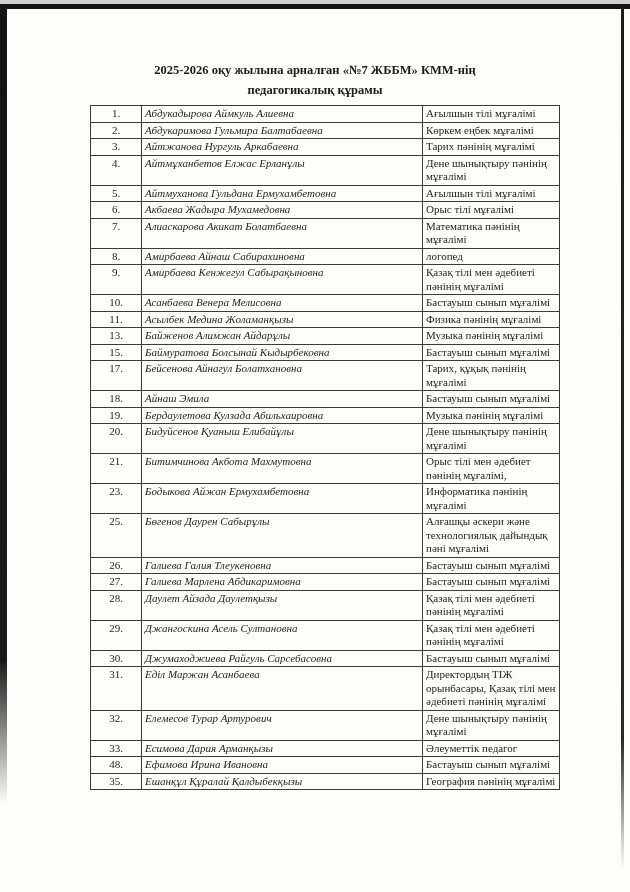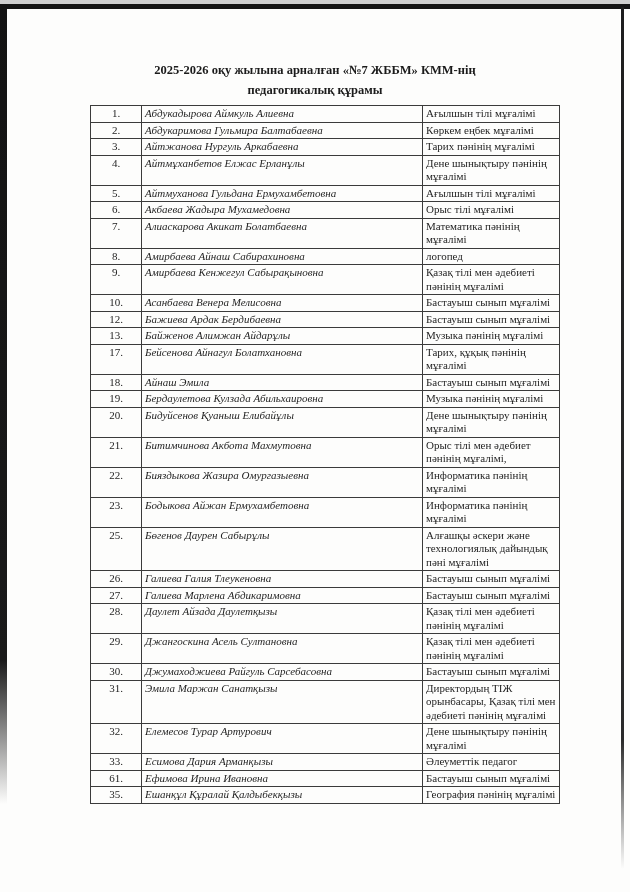--- a/index.html
+++ b/index.html
@@ -101,30 +101,35 @@
           <td class="col-num">9.</td>
           <td class="col-name">Амирбаева Кенжегул Сабырақыновна</td>
           <td class="col-pos">Қазақ тілі мен әдебиеті пәнінің мұғалімі</td>
         </tr>
         <tr>
           <td class="col-num">10.</td>
           <td class="col-name">Асанбаева Венера Мелисовна</td>
           <td class="col-pos">Бастауыш сынып мұғалімі</td>
         </tr>
         <tr>
-          <td class="col-num">12.</td>
-          <td class="col-name">Бажиева Ардак Бердибаевна</td>
-          <td class="col-pos">Бастауыш сынып мұғалімі</td>
+          <td class="col-num">11.</td>
+          <td class="col-name">Асылбек Медина Жоламанқызы</td>
+          <td class="col-pos">Физика пәнінің мұғалімі</td>
         </tr>
         <tr>
           <td class="col-num">13.</td>
           <td class="col-name">Байженов Алимжан Айдарұлы</td>
           <td class="col-pos">Музыка пәнінің мұғалімі</td>
         </tr>
         <tr>
+          <td class="col-num">15.</td>
+          <td class="col-name">Баймуратова Болсынай Кыдырбековна</td>
+          <td class="col-pos">Бастауыш сынып мұғалімі</td>
+        </tr>
+        <tr>
           <td class="col-num">17.</td>
           <td class="col-name">Бейсенова Айнагул Болатхановна</td>
           <td class="col-pos">Тарих, құқық пәнінің мұғалімі</td>
         </tr>
         <tr>
           <td class="col-num">18.</td>
           <td class="col-name">Айнаш Эмила</td>
           <td class="col-pos">Бастауыш сынып мұғалімі</td>
         </tr>
         <tr>
@@ -136,25 +141,20 @@
           <td class="col-num">20.</td>
           <td class="col-name">Бидуйсенов Қуаныш Елибайұлы</td>
           <td class="col-pos">Дене шынықтыру пәнінің мұғалімі</td>
         </tr>
         <tr>
           <td class="col-num">21.</td>
           <td class="col-name">Битимчинова Акбота Махмутовна</td>
           <td class="col-pos">Орыс тілі мен әдебиет пәнінің мұғалімі,</td>
         </tr>
         <tr>
-          <td class="col-num">22.</td>
-          <td class="col-name">Бияздыкова Жазира Омургазыевна</td>
-          <td class="col-pos">Информатика пәнінің мұғалімі</td>
-        </tr>
-        <tr>
           <td class="col-num">23.</td>
           <td class="col-name">Бодыкова Айжан Ермухамбетовна</td>
           <td class="col-pos">Информатика пәнінің мұғалімі</td>
         </tr>
         <tr>
           <td class="col-num">25.</td>
           <td class="col-name">Бөгенов Даурен Сабырұлы</td>
           <td class="col-pos">Алғашқы әскери және технологиялық дайындық пәні мұғалімі</td>
         </tr>
         <tr>
@@ -177,35 +177,35 @@
           <td class="col-name">Джангоскина Асель Султановна</td>
           <td class="col-pos">Қазақ тілі мен әдебиеті пәнінің мұғалімі</td>
         </tr>
         <tr>
           <td class="col-num">30.</td>
           <td class="col-name">Джумаходжиева Райгуль Сарсебасовна</td>
           <td class="col-pos">Бастауыш сынып мұғалімі</td>
         </tr>
         <tr>
           <td class="col-num">31.</td>
-          <td class="col-name">Эмила Маржан Санатқызы</td>
+          <td class="col-name">Еділ Маржан Асанбаева</td>
           <td class="col-pos">Директордың ТІЖ орынбасары, Қазақ тілі мен әдебиеті пәнінің мұғалімі</td>
         </tr>
         <tr>
           <td class="col-num">32.</td>
           <td class="col-name">Елемесов Турар Артурович</td>
           <td class="col-pos">Дене шынықтыру пәнінің мұғалімі</td>
         </tr>
         <tr>
           <td class="col-num">33.</td>
           <td class="col-name">Есимова Дария Арманқызы</td>
           <td class="col-pos">Әлеуметтік педагог</td>
         </tr>
         <tr>
-          <td class="col-num">61.</td>
+          <td class="col-num">48.</td>
           <td class="col-name">Ефимова Ирина Ивановна</td>
           <td class="col-pos">Бастауыш сынып мұғалімі</td>
         </tr>
         <tr>
           <td class="col-num">35.</td>
           <td class="col-name">Ешанқұл Құралай Қалдыбекқызы</td>
           <td class="col-pos">География пәнінің мұғалімі</td>
         </tr>
       </tbody>
   </table>

